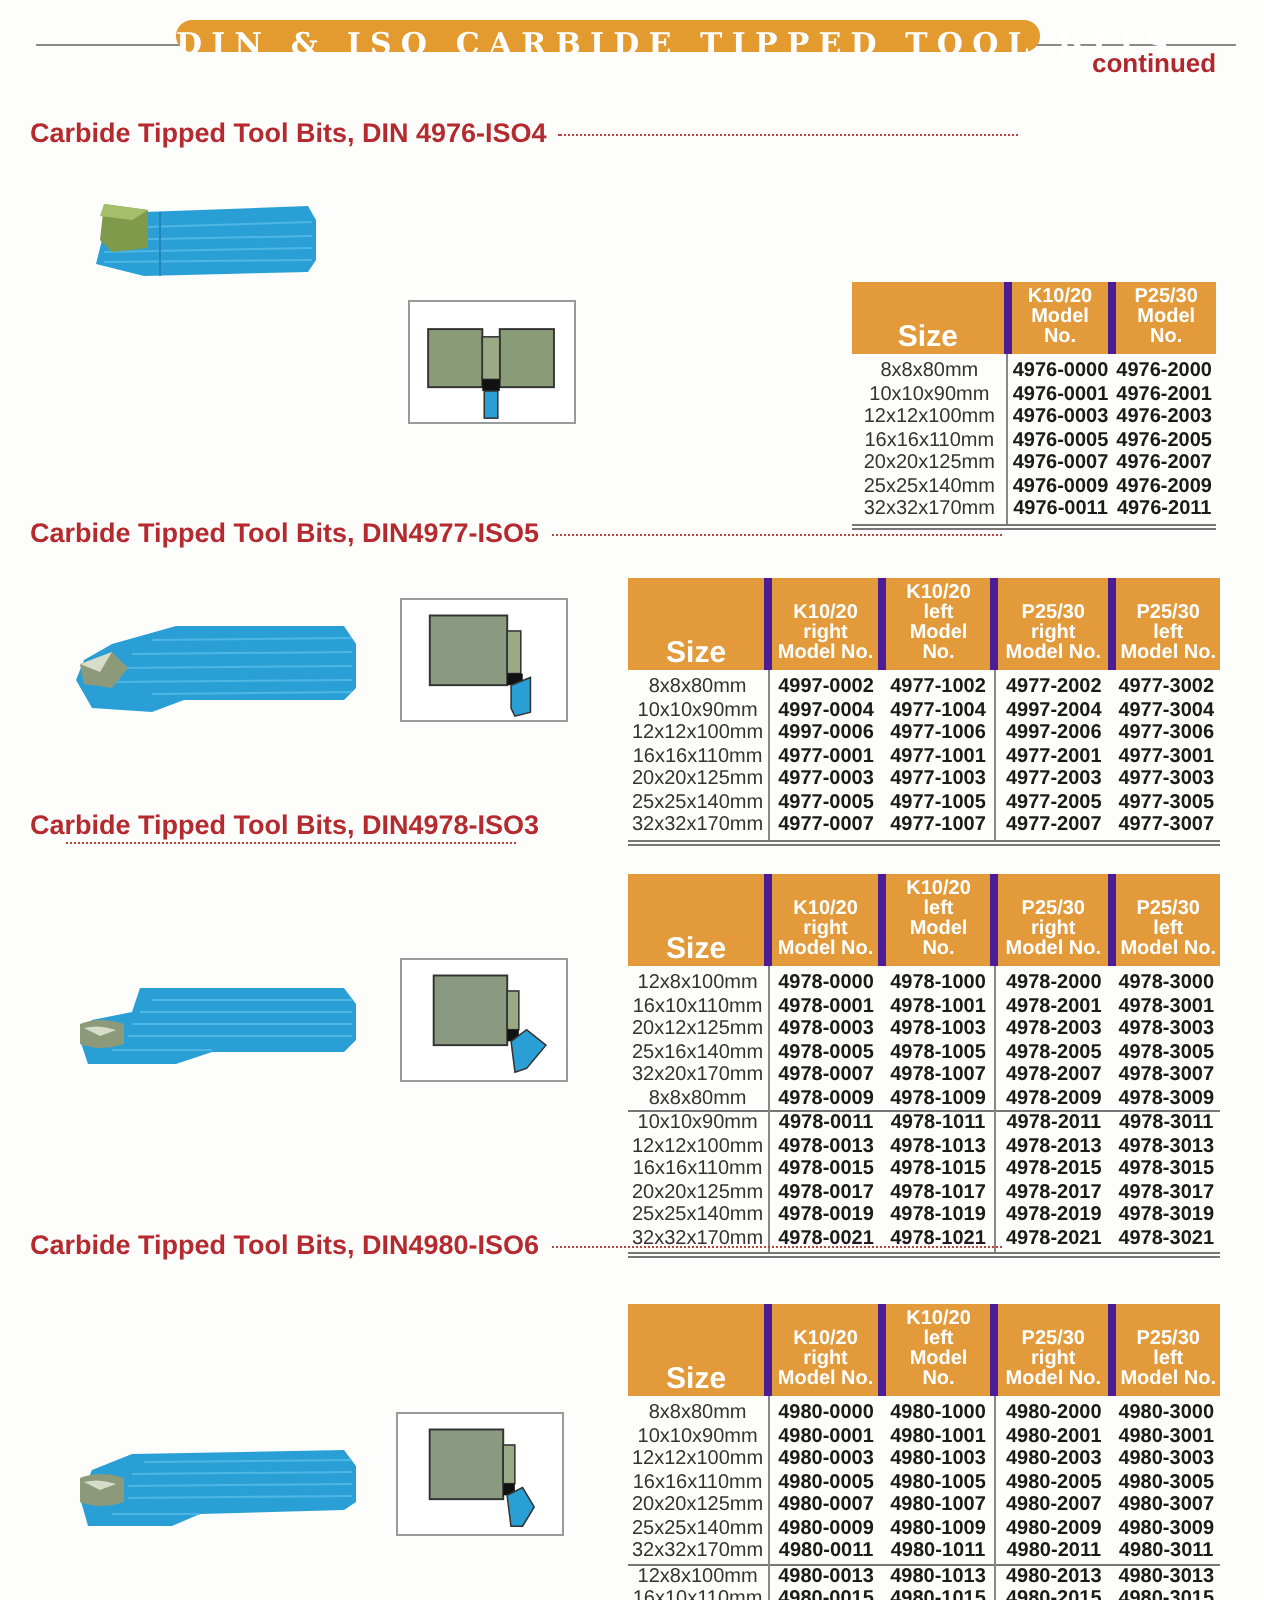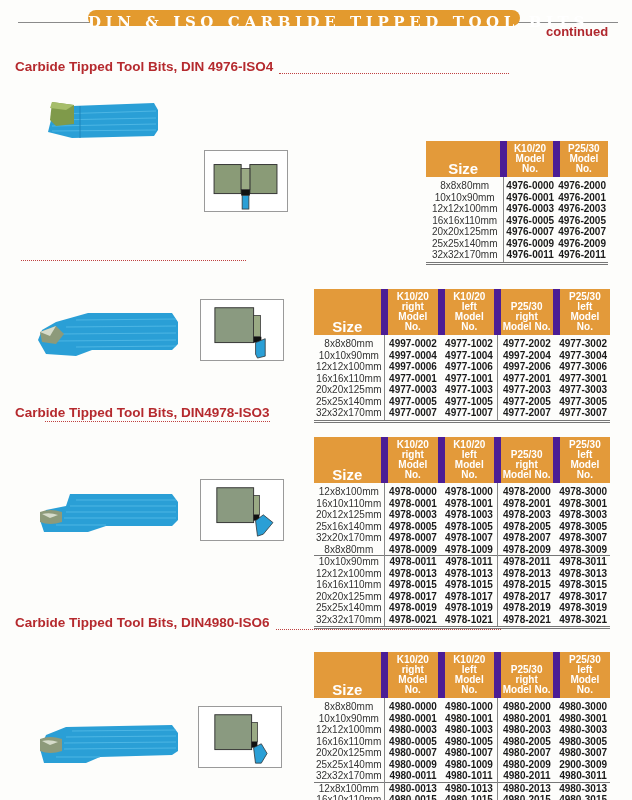--- a/index.html
+++ b/index.html
@@ -16,42 +16,42 @@
     white-space: nowrap;
   }
   .continued {
     position: absolute; left: 546px; top: 24px; color: #b0282e;
     font-family: Liberation Sans, sans-serif; font-weight: bold; font-size: 13px;
   }
 
   
   .sec-title {
     position: absolute; left: 15px; color: #b52a2e; font-weight: bold;
-    font-size: 13.5px; white-space: nowrap; display: flex; align-items: flex-end;
+    font-size: 13.5px; white-space: nowrap; display: flex; align-items: center;
   }
   .sec-title .dots {
     display: inline-block; width: 230px; height: 2px; margin-left: 6px;
     border-bottom: 1px dotted #c04040;
   }
 
   
   .tool { position: absolute; }
   .diagram {
     position: absolute; border: 1px solid #9a9a9a; background: #fff;
   }
 
   
   .spec {
     position: absolute; border-collapse: collapse; font-size: 10px;
     font-family: "Liberation Sans", sans-serif;
   }
   .spec thead th {
     background: #e39a3a; color: #fff; font-weight: bold; font-size: 10px;
     line-height: 10px; padding: 3px 2px 3px; text-align: center; vertical-align: bottom;
-    border-right: 7px solid #4c1d95;
+    border-right: 4px solid #4c1d95;
   }
   .spec thead th:last-child { border-right: none; }
   .spec thead th.size { font-size: 15px; vertical-align: bottom; padding-bottom: 3px; }
   .spec tbody td {
     text-align: center; line-height: 11.5px; padding: 0 2px; color: #1a1a1a; white-space: nowrap;
   }
   .spec tbody td.size { color: #333; border-right: 1px solid #888; }
   .spec tbody td.model { font-weight: bold; }
   .spec tbody td.divR { border-right: 1px solid #888; }
   .spec tbody tr.first td { padding-top: 3px; }
@@ -132,20 +132,21 @@
       </tr>
       <tr class="last">
         <td class="size">32x32x170mm</td>
         <td class="model">4976-0011</td>
         <td class="model">4976-2011</td>
       </tr>
     </tbody>
 </table>
 
 <div class="sec-title" style="top:259px;">
+  <span>Carbide Tipped Tool Bits, DIN4977-ISO5</span>
   <span class="dots" style="width:225px;"></span>
 </div>
 
 <svg class="tool" style="left:36px;top:310px;" width="145" height="46" viewBox="0 0 145 46">
   <polygon points="20,12 52,3 136,3 142,12 142,34 136,40 56,40 40,46 10,44 2,30 6,20" fill="#2a9fd6"></polygon>
   <g stroke="#5cc0ea" stroke-width="1" opacity="0.7">
     <line x1="40" y1="10" x2="140" y2="9"></line>
       <line x1="30" y1="17" x2="140" y2="16"></line>
     <line x1="24" y1="24" x2="140" y2="23"></line>
       <line x1="20" y1="31" x2="140" y2="30"></line>
@@ -417,21 +418,21 @@
         <td class="model">4980-0007</td>
         <td class="model divR">4980-1007</td>
         <td class="model">4980-2007</td>
         <td class="model">4980-3007</td>
       </tr>
       <tr class="">
         <td class="size">25x25x140mm</td>
         <td class="model">4980-0009</td>
         <td class="model divR">4980-1009</td>
         <td class="model">4980-2009</td>
-        <td class="model">2900-3009</td>
+        <td class="model">4980-3009</td>
       </tr>
       <tr class="">
         <td class="size">32x32x170mm</td>
         <td class="model">4980-0011</td>
         <td class="model divR">4980-1011</td>
         <td class="model">4980-2011</td>
         <td class="model">4980-3011</td>
       </tr>
       <tr class="split">
         <td class="size">12x8x100mm</td>

